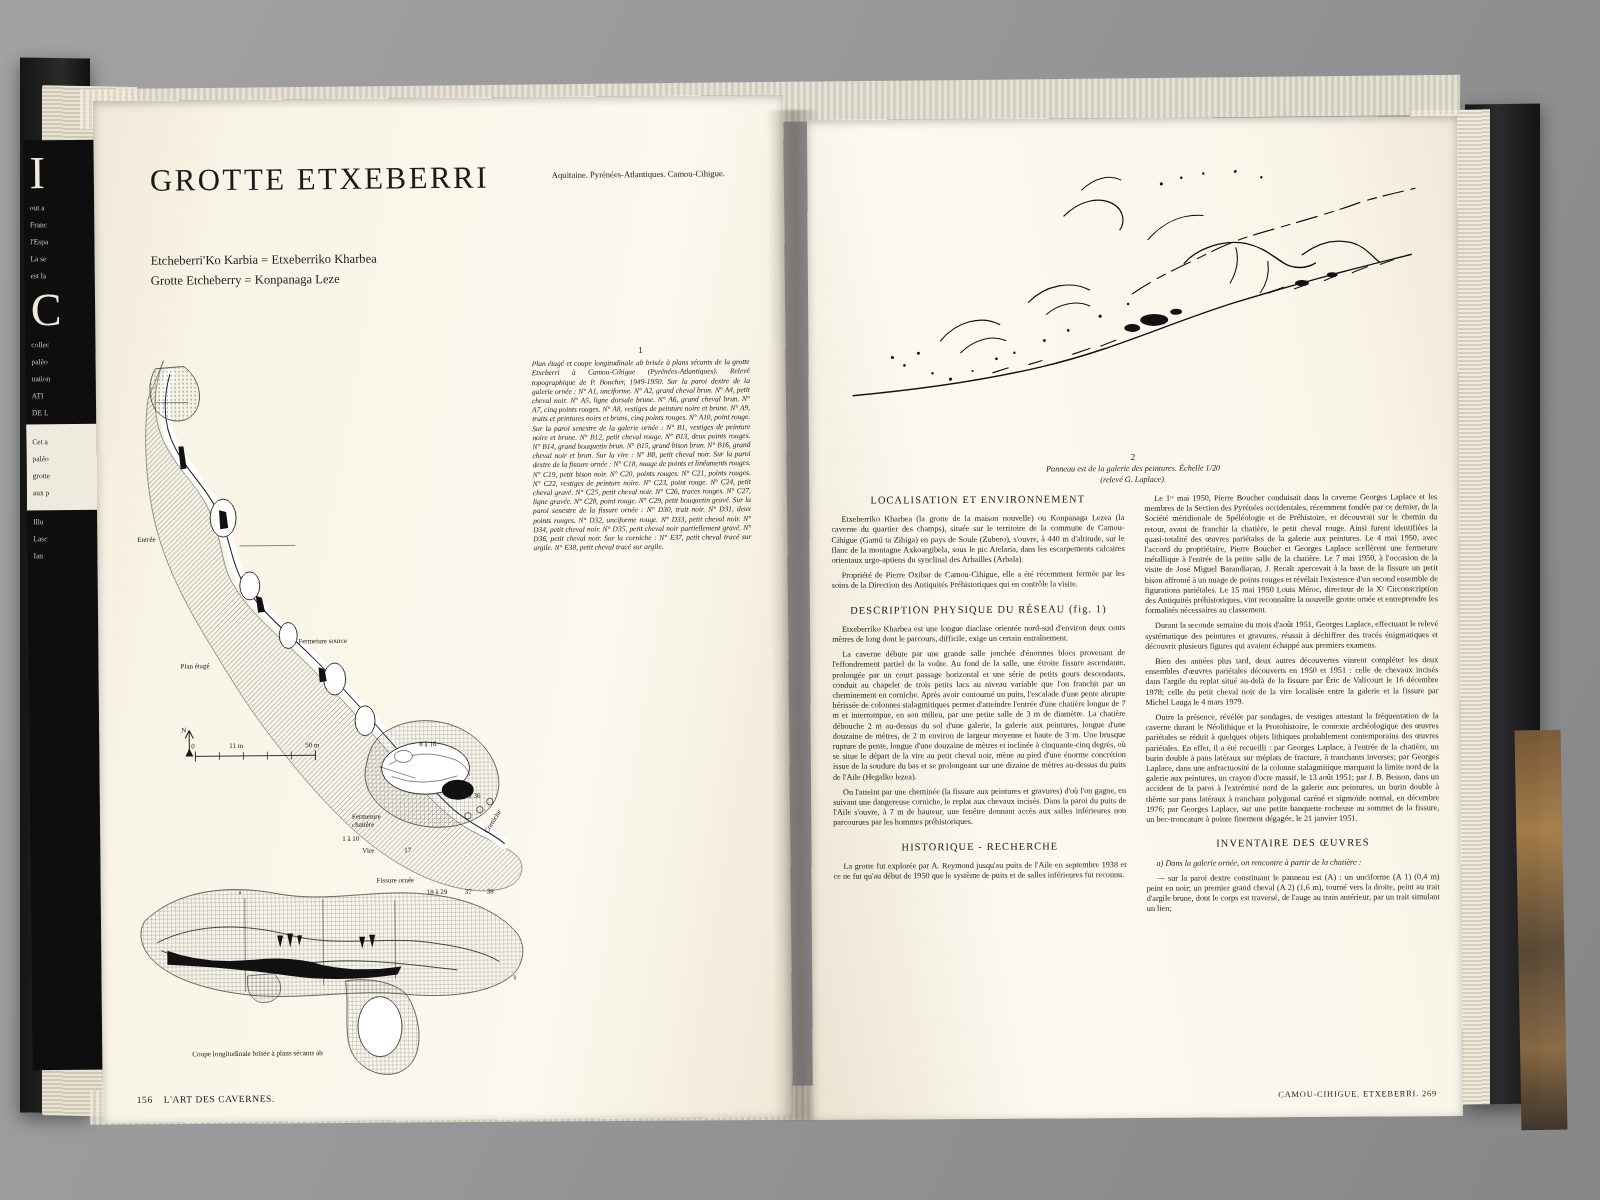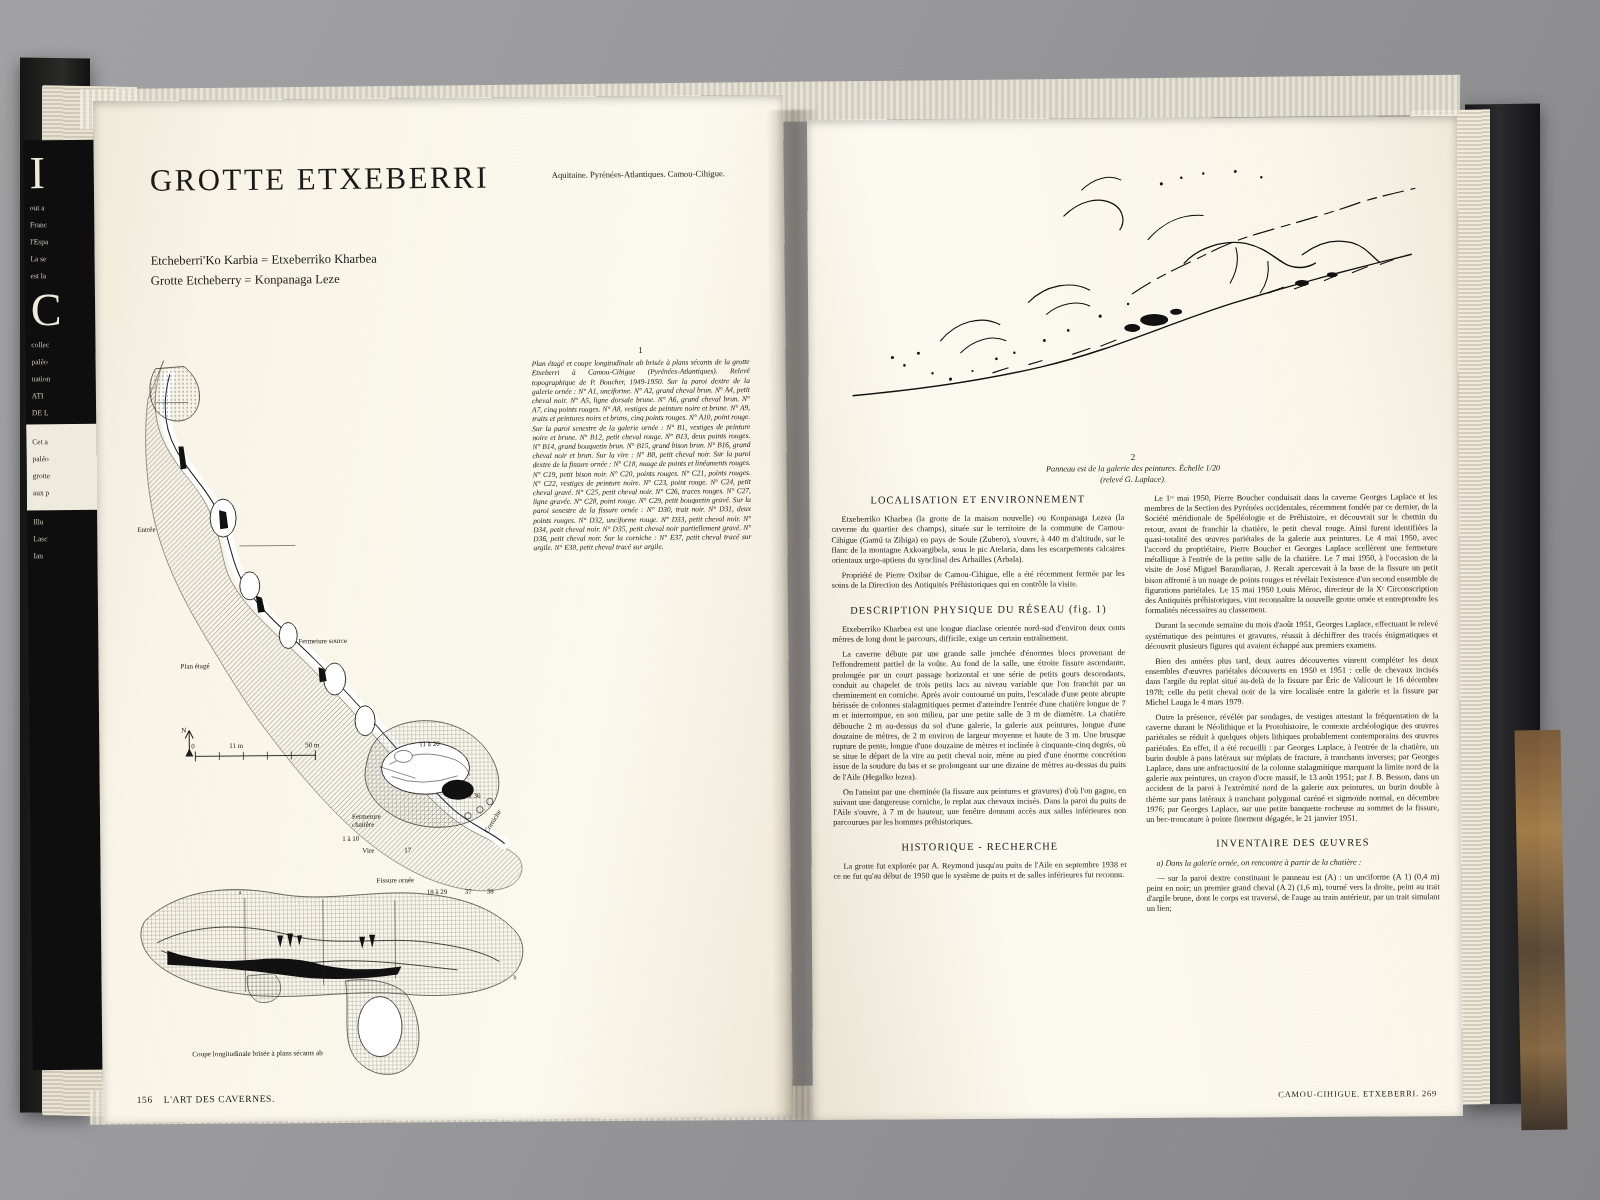--- a/index.html
+++ b/index.html
@@ -289,28 +289,28 @@
                 <ellipse cx="252" cy="178" rx="22" ry="30" fill="#fff" stroke="#1a1a18" stroke-width="0.8"></ellipse>
                 <path d="M120,126 C118,146 128,156 142,152 C156,148 156,132 146,124 Z" fill="url(#grid)" stroke="#2b2b27" stroke-width="0.6"></path>
                 <line x1="118" y1="48" x2="118" y2="142" stroke="#1a1a18" stroke-width="0.5"></line>
                 <line x1="196" y1="50" x2="196" y2="136" stroke="#1a1a18" stroke-width="0.5"></line>
                 <line x1="268" y1="52" x2="268" y2="130" stroke="#1a1a18" stroke-width="0.5"></line>
                 <text x="112" y="44" font-size="6" fill="#1a1a18" font-family="Liberation Serif, serif">a</text>
                 <text x="386" y="132" font-size="6" fill="#1a1a18" font-family="Liberation Serif, serif">b</text>
               </g>
             </svg>
 
-            <div class="maplabel" style="left:10px;top:175px">Entrée</div>
+            <div class="maplabel" style="left:10px;top:185px">Entrée</div>
             <div class="maplabel" style="left:170px;top:288px">Fermeture source</div>
             <div class="maplabel" style="left:52px;top:312px">Plan étagé</div>
             <div class="maplabel" style="left:222px;top:464px;width:40px;line-height:8px">Fermeture chatière</div>
             <div class="maplabel" style="left:232px;top:498px">Vire</div>
             <div class="maplabel" style="left:350px;top:470px;transform:rotate(-58deg)">Corniche</div>
             <div class="maplabel" style="left:246px;top:528px">Fissure ornée</div>
-            <div class="maplabel" style="left:290px;top:392px">11 à 20</div>
+            <div class="maplabel" style="left:290px;top:392px">8 à 16</div>
             <div class="maplabel" style="left:330px;top:444px">30 à 36</div>
             <div class="maplabel" style="left:212px;top:486px">1 à 10</div>
             <div class="maplabel" style="left:274px;top:498px">17</div>
             <div class="maplabel" style="left:296px;top:540px">18 à 29</div>
             <div class="maplabel" style="left:334px;top:540px">37</div>
             <div class="maplabel" style="left:356px;top:540px">38</div>
             <div class="maplabel" style="left:52px;top:376px">N</div>
 
             <div class="scalebar" style="left:62px;top:392px">0</div>
             <div class="scalebar" style="left:100px;top:392px">11 m</div>

